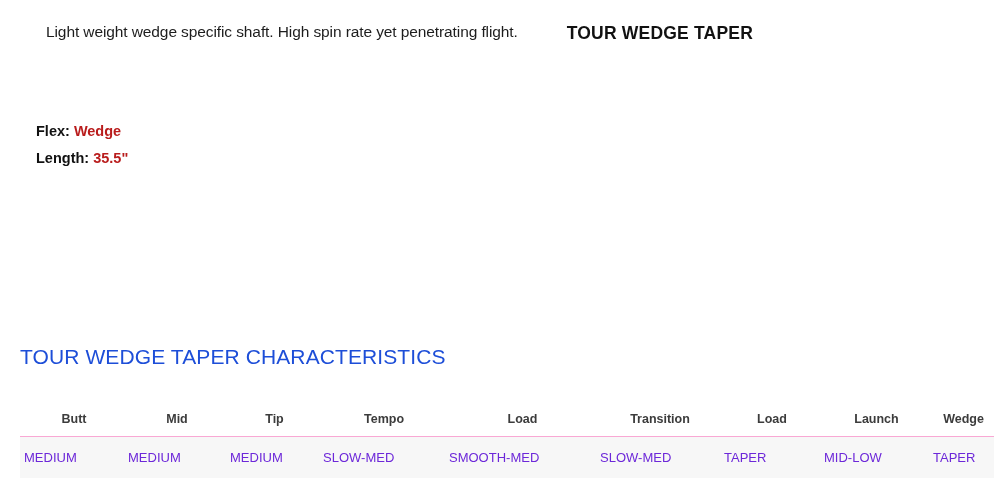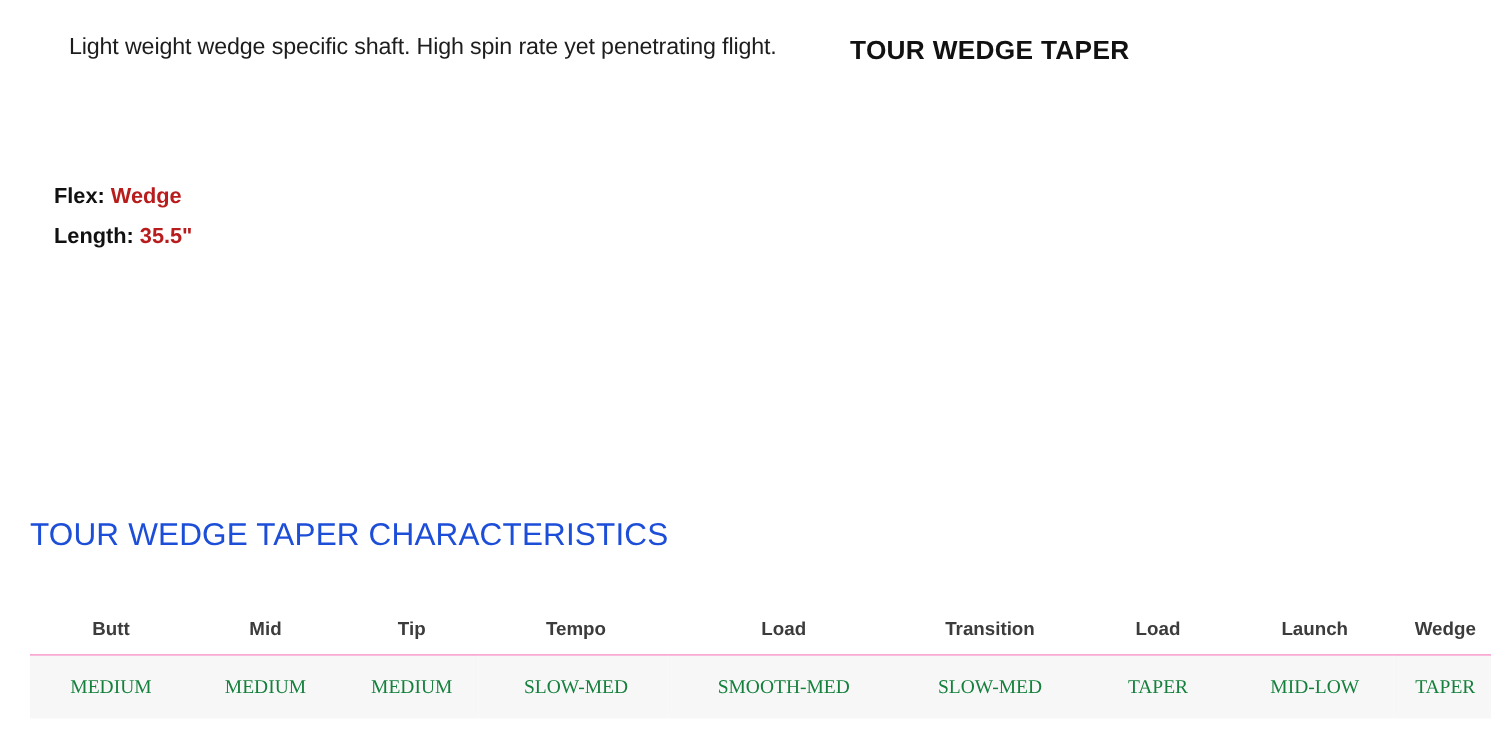--- a/index.html
+++ b/index.html
@@ -97,28 +97,27 @@
   .char-table th {
     text-align: center;
     font-size: 12.5px;
     font-weight: bold;
     color: #3c3c3c;
     padding: 0 0 10px 4px;
     border-bottom: 1px solid #f9a8d4;
     white-space: nowrap;
   }
   .char-table td {
-    text-align: center;
+    text-align: left;
     font-size: 13px;
     font-weight: normal;
-    color: #15803d;
+    color: #6d28d9;
     padding: 13px 0 13px 4px;
     background: #f7f7f7;
     white-space: nowrap;
-    font-family: Liberation Serif, serif;
   }
   
   .col-butt       { width: 100px; }
   .col-mid        { width: 98px; }
   .col-tip        { width: 89px; margin-left: 10px; }
   .col-tempo      { width: 122px; }
   .col-load       { width: 147px; margin-left: 29px; }
   .col-transition { width: 120px; }
   .col-feel       { width: 96px; }
   .col-launch     { width: 105px; margin-top: 48px; }

